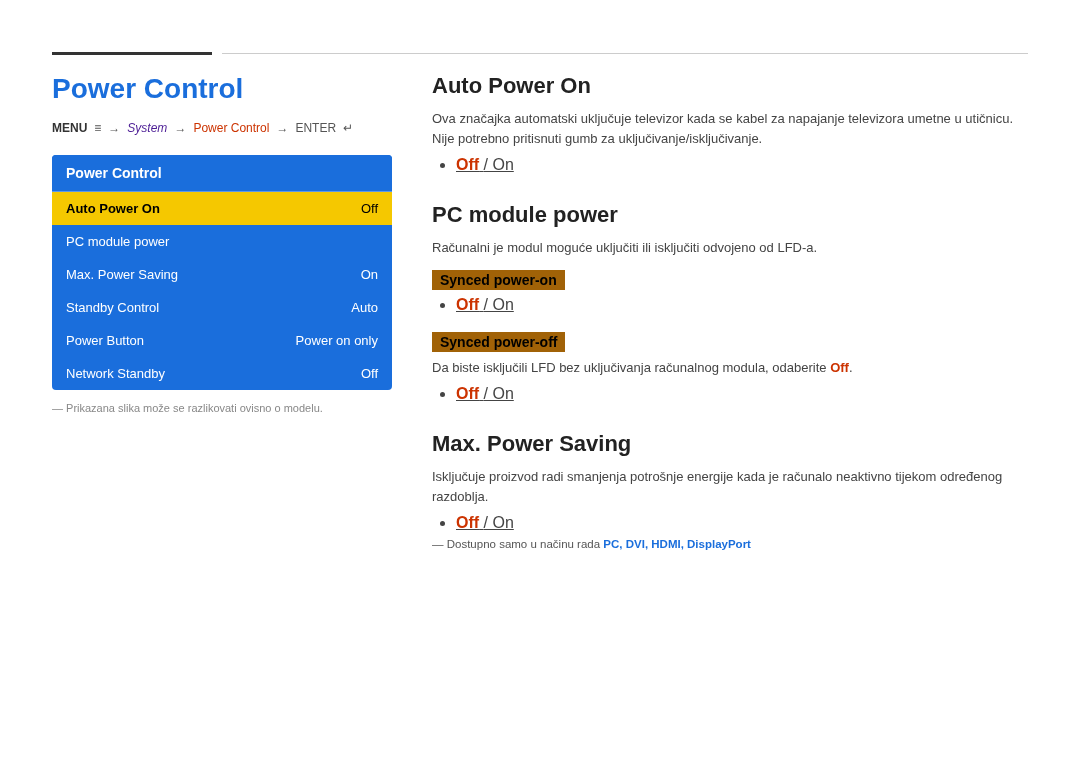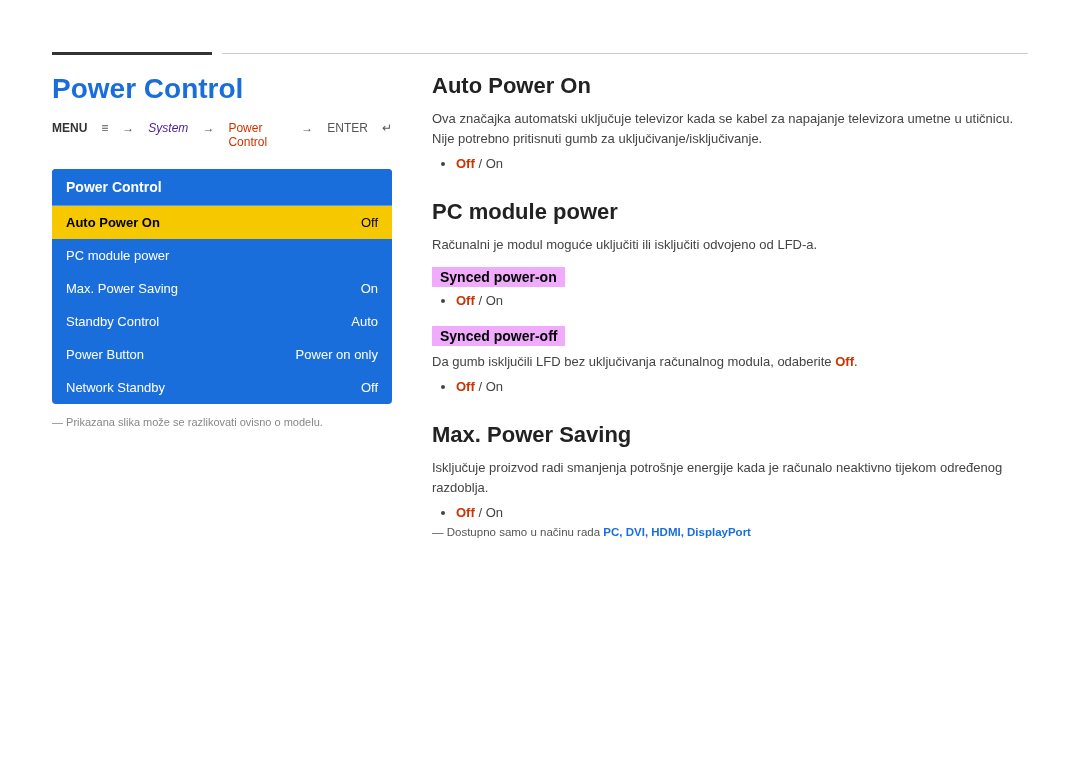--- a/index.html
+++ b/index.html
@@ -48,21 +48,21 @@
       font-weight: bold;
       color: #1a6edc;
       margin-bottom: 16px;
     }
 
     .breadcrumb {
       font-size: 12px;
       color: #555;
       margin-bottom: 20px;
       display: flex;
-      gap: 14px;
+      gap: 7px;
     }
     .breadcrumb .menu-label { color: #333; font-weight: bold; }
     .breadcrumb .arrow { color: #555; }
     .breadcrumb .link-blue { color: #4c1d95; font-style: italic; }
     .breadcrumb .link-red { color: #cc3300; }
 
     .menu-box {
       background: #1a6edc;
       border-radius: 4px;
       overflow: hidden;
@@ -117,33 +117,34 @@
     .section-desc {
       font-size: 13px;
       color: #444;
       line-height: 1.5;
       margin-bottom: 8px;
     }
 
     .bullet-list {
       list-style: disc;
       padding-left: 24px;
-      font-size: 13px;
+      font-size: 16px;
       color: #444;
+      text-decoration: underline;
     }
     .bullet-list li {
       margin-bottom: 2px;
     }
 
     .off-text { color: #cc3300; font-weight: bold; }
     .on-text { color: #444; }
 
     .highlight-box {
       display: inline-block;
-      background: #f0abfc;
+      background: #a16207;
       color: #000;
       font-size: 14px;
       font-weight: bold;
       padding: 2px 8px;
       margin-bottom: 6px;
       margin-top: 4px;
     }
 
     .sub-section {
       margin-bottom: 14px;
@@ -240,21 +241,21 @@
           <li>
             <span class="off-text">Off</span>
             <span class="on-text"> / On</span>
           </li>
         </ul>
       </div>
 
       <div class="sub-section">
         <div class="highlight-box">Synced power-off</div>
         <div class="section-desc">
-          <span>Da gumb isključili LFD bez uključivanja računalnog modula, odaberite </span><span class="inline-off">Off</span><span>.</span>
+          <span>Da biste isključili LFD bez uključivanja računalnog modula, odaberite </span><span class="inline-off">Off</span><span>.</span>
         </div>
         <ul class="bullet-list">
           <li>
             <span class="off-text">Off</span>
             <span class="on-text"> / On</span>
           </li>
         </ul>
       </div>
     </div>
 

